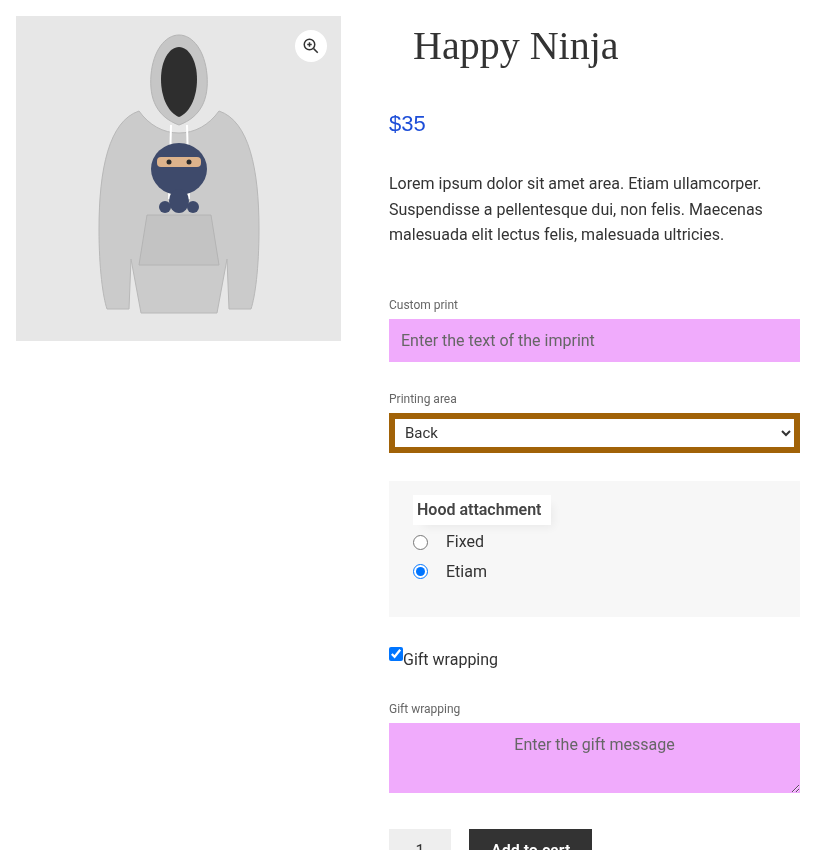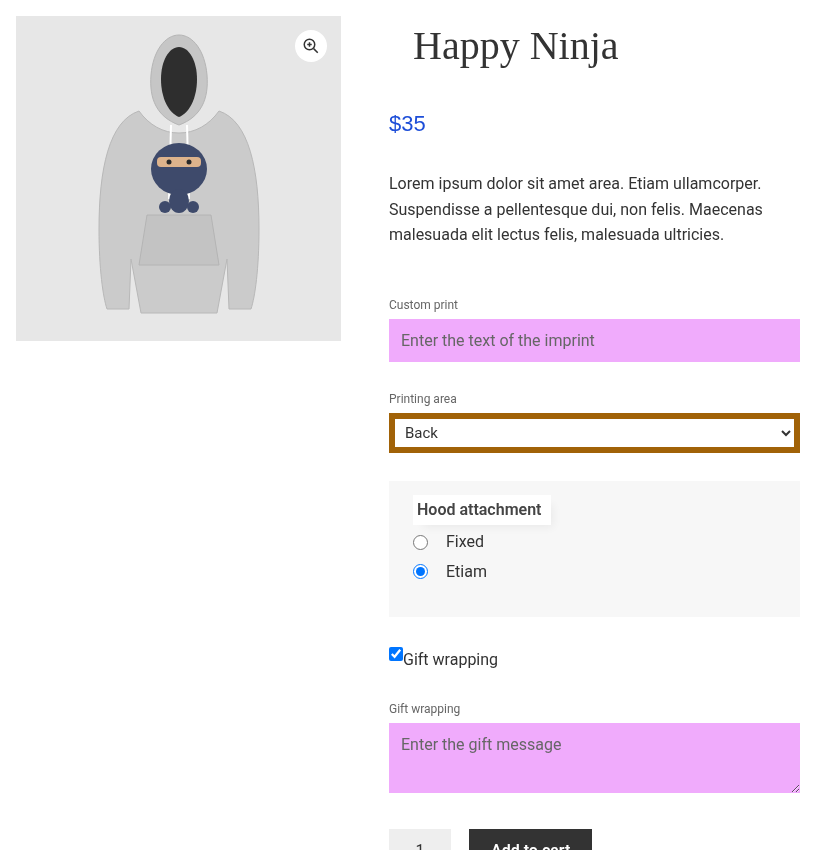--- a/index.html
+++ b/index.html
@@ -146,20 +146,21 @@
       width: 14px;
       height: 14px;
       accent-color: #0075ff;
     }
     .checkbox-row label {
       color: #333;
     }
     textarea.text-input {
       min-height: 70px;
       resize: both;
+      text-align: center;
     }
     .cart-row {
       display: flex;
       gap: 18px;
       align-items: stretch;
     }
     .qty-input {
       width: 62px;
       background: #eee;
       border: 0;

